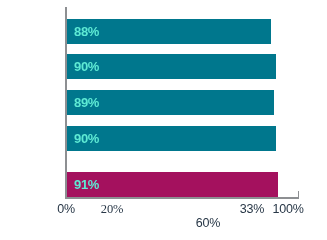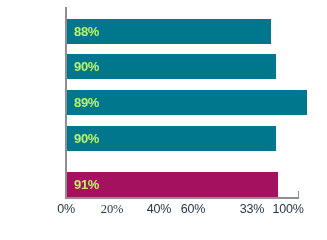--- a/index.html
+++ b/index.html
@@ -65,21 +65,21 @@
 
   .bar {
     position: absolute;
     left: 67px;
     height: 25px;
     display: flex;
     align-items: center;
   }
 
   .bar-value {
-    color: #bef264;
+    color: #5eead4;
     font-size: 13px;
     font-weight: bold;
     letter-spacing: -0.3px;
     padding-left: 7px;
     white-space: nowrap;
   }
 
   .xtick-label {
     position: absolute;
     top: 202px;
@@ -116,40 +116,39 @@
 
     <div class="row" style="top:54px;">
 
       <div class="bar" style="top:0px;width:209px;background:#00778d;">
         <span class="bar-value">90%</span>
       </div>
     </div>
 
     <div class="row" style="top:90px;">
 
-      <div class="bar" style="top:0px;width:240px;background:#00778d;">
+      <div class="bar" style="top:0px;width:207px;background:#00778d;">
         <span class="bar-value">89%</span>
       </div>
     </div>
 
     <div class="row" style="top:126px;">
 
       <div class="bar" style="top:0px;width:209px;background:#00778d;">
         <span class="bar-value">90%</span>
       </div>
     </div>
 
     <div class="row" style="top:172px;">
 
       <div class="bar" style="top:0px;width:211px;background:#a4115e;">
         <span class="bar-value">91%</span>
       </div>
     </div>
 
     <div class="xtick-label" style="left:38px;">0%</div>
     <div class="xtick-label" style="left:84px;font-family:Liberation Serif, serif;">20%</div>
-    <div class="xtick-label" style="left:131px;">40%</div>
-    <div class="xtick-label" style="left:165px;">60%</div>
+    <div class="xtick-label" style="left:180px;margin-top:14px;">60%</div>
     <div class="xtick-label" style="left:224px;">33%</div>
     <div class="xtick-label" style="left:260px;">100%</div>
 
   </div>
 </div>
 
 </body></html>

